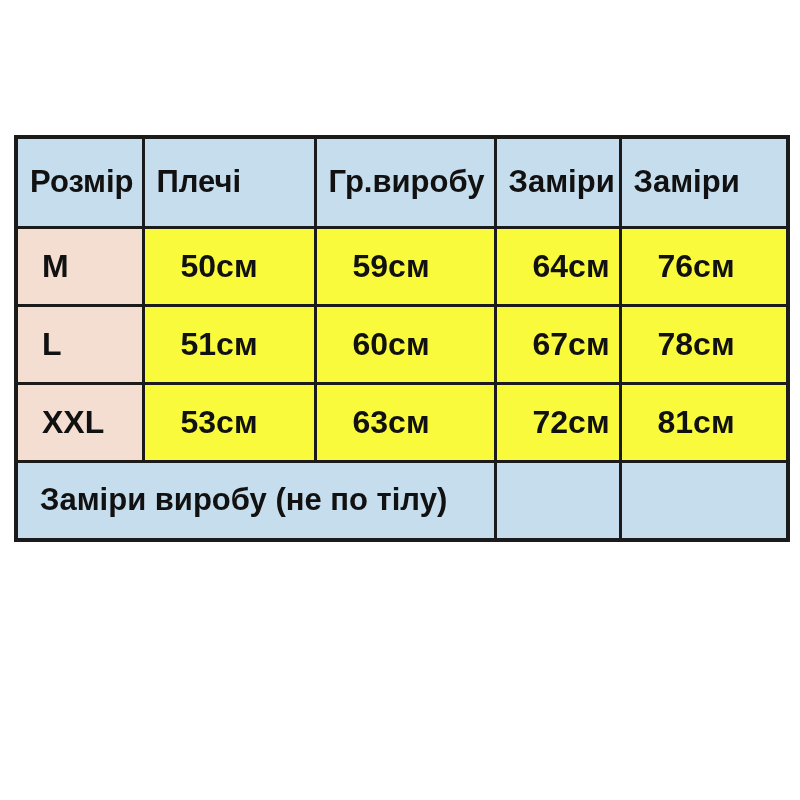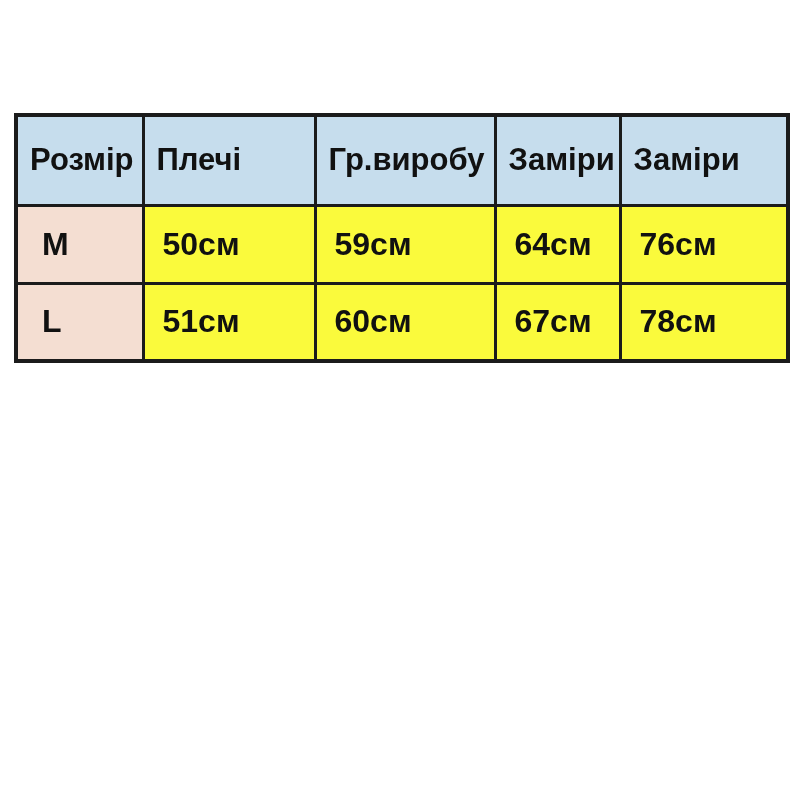--- a/index.html
+++ b/index.html
@@ -12,21 +12,21 @@
     width: 800px;
     height: 800px;
     background: var(--page-bg, #ffffff);
     font-family: "Liberation Sans", "DejaVu Sans", sans-serif;
     font-weight: 700;
     color: #111111;
   }
   table.size-chart {
     position: absolute;
     left: 14px;
-    top: 113px;
+    top: 135px;
     width: 772px;
     border-collapse: collapse;
     table-layout: fixed;
     border: 4px solid var(--border, #1b1b1b);
   }
   table.size-chart td, table.size-chart th {
     border: 3px solid var(--border, #1b1b1b);
     vertical-align: middle;
     text-align: left;
     overflow: hidden;
@@ -49,21 +49,21 @@
     font-weight: 700;
   }
   td.size {
     background: var(--size-col-bg, #f4ded2);
     font-size: 32px;
     padding: 0 4px 0 24px;
   }
   td.val {
     background: var(--data-bg, #fafa3c);
     font-size: 32px;
-    padding: 0 4px 0 18px;
+    padding: 0 4px 0 36px;
   }
   td.foot {
     background: var(--footer-bg, #c6dded);
     font-size: 31px;
     padding: 0 4px 0 22px;
   }
   td.foot-empty {
     background: var(--footer-bg, #c6dded);
   }
 </style>
@@ -98,17 +98,29 @@
 
       <tr class="data-row">
         <td class="size">L</td>
         <td class="val">51см</td>
         <td class="val">60см</td>
         <td class="val">67см</td>
         <td class="val">78см</td>
       </tr>
 
 
+      <tr class="data-row">
+        <td class="size">XXL</td>
+        <td class="val">53см</td>
+        <td class="val">63см</td>
+        <td class="val">72см</td>
+        <td class="val">81см</td>
+      </tr>
 
 
+      <tr class="foot-row">
+        <td class="foot" colspan="3">Заміри виробу (не по тілу)</td>
+        <td class="foot-empty"></td>
+        <td class="foot-empty"></td>
+      </tr>
     </tbody>
   </table>
 </div>
 
 </body></html>

